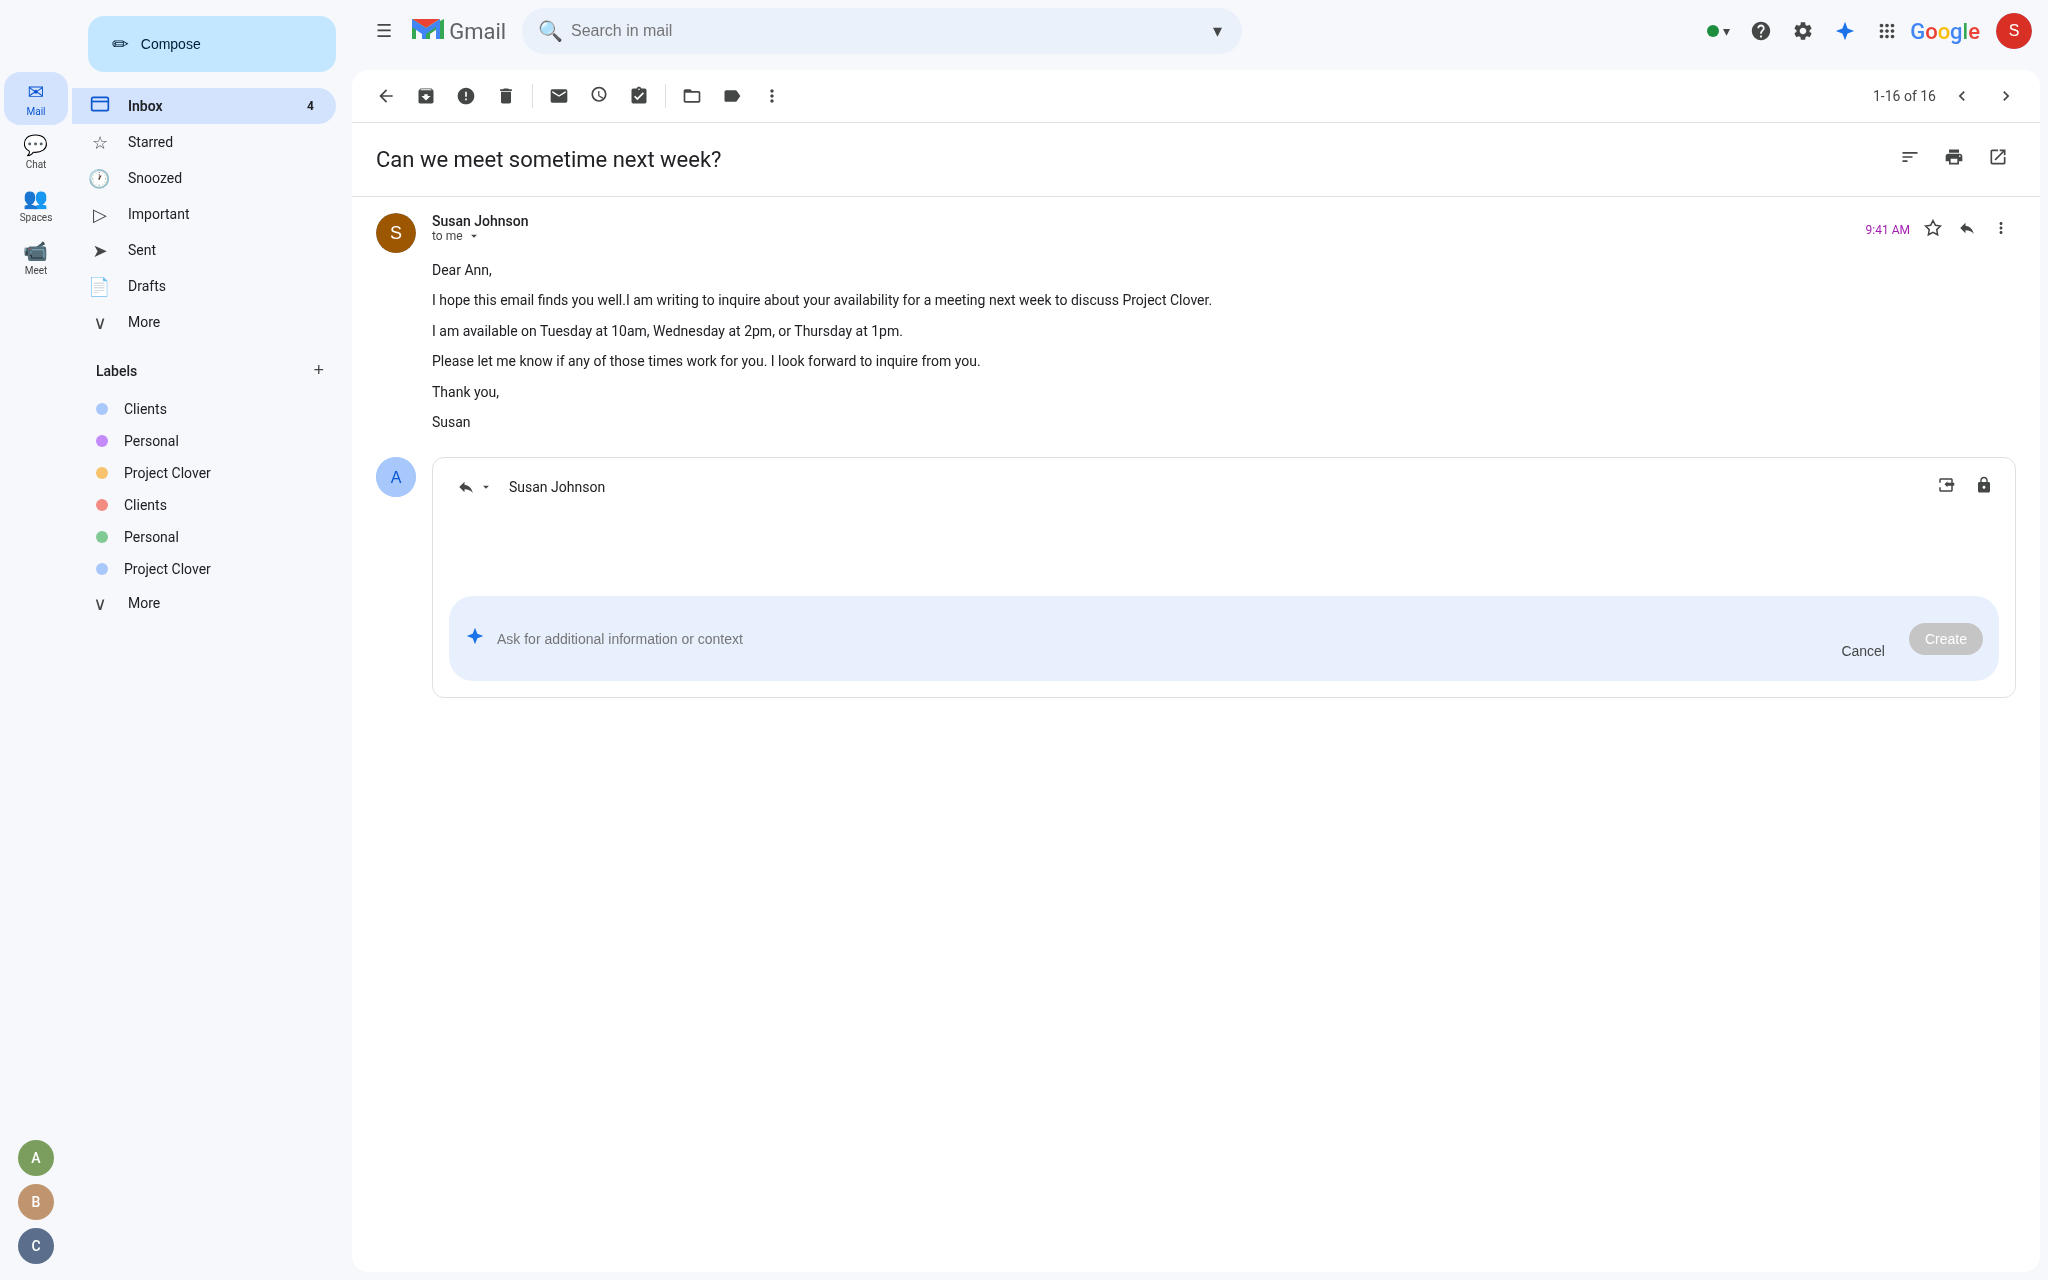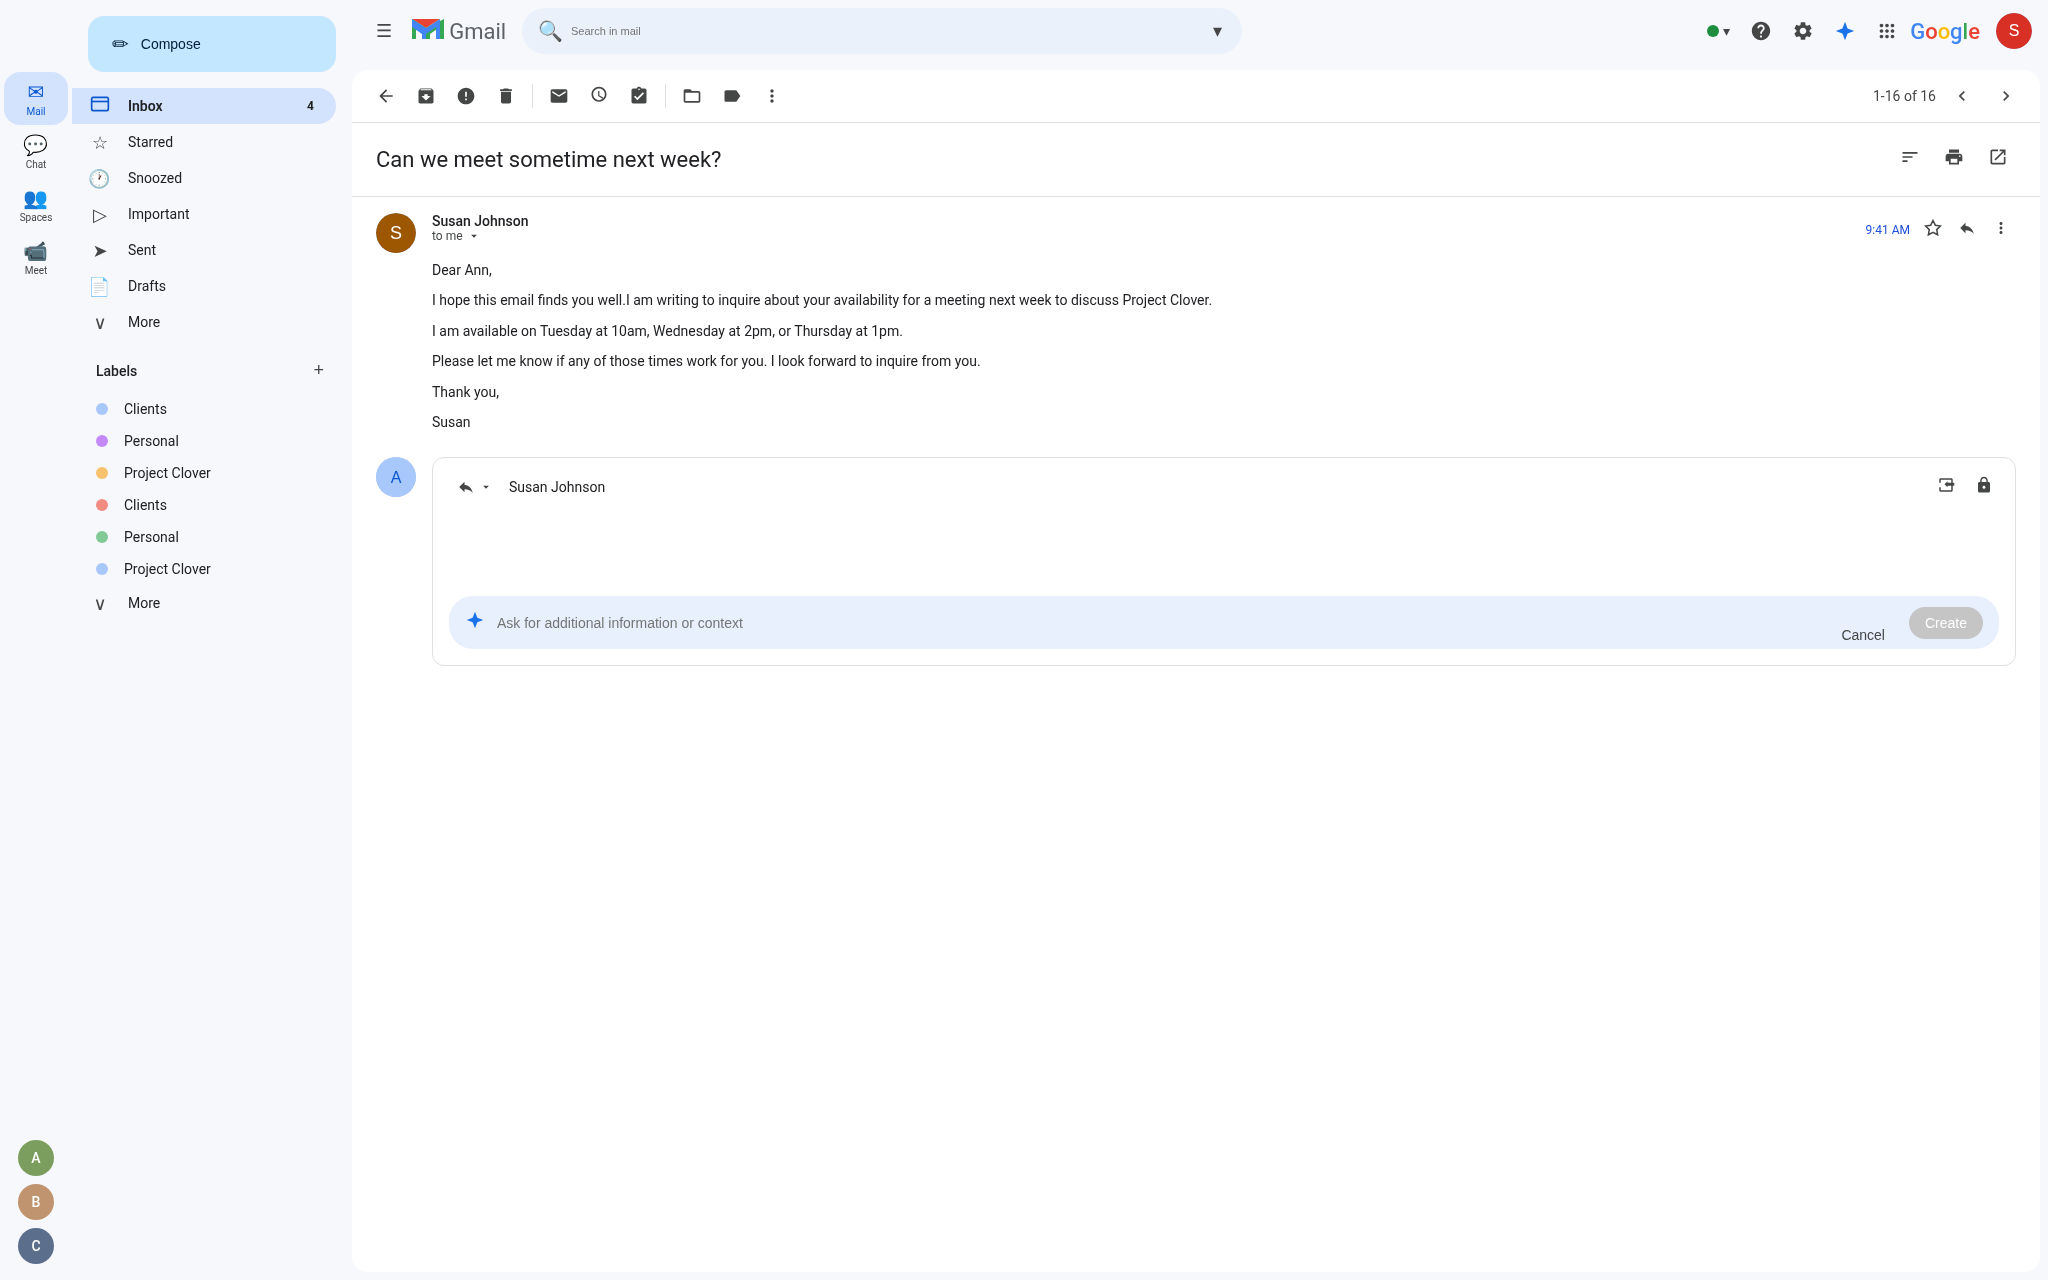--- a/index.html
+++ b/index.html
@@ -175,21 +175,21 @@
       padding: 8px 16px;
       gap: 8px;
       width: 100%;
     }
     .search-icon { color: #444746; font-size: 20px; }
     .search-input {
       flex: 1;
       background: none;
       border: none;
       outline: none;
-      font-size: 11px;
+      font-size: 16px;
       color: #000000;
     }
     .search-dropdown-btn {
       background: none;
       border: none;
       cursor: pointer;
       color: #444746;
       font-size: 18px;
       padding: 4px;
       border-radius: 50%;
@@ -314,21 +314,21 @@
     .message-content { flex: 1; }
     .message-header {
       display: flex;
       align-items: flex-start;
       justify-content: space-between;
     }
     .sender-info { display: flex; flex-direction: column; }
     .sender-name { font-weight: 500; font-size: 14px; }
     .sender-to { font-size: 12px; color: #444746; display: flex; align-items: center; gap: 4px; cursor: pointer; }
     .message-meta { display: flex; align-items: center; gap: 8px; }
-    .message-time { font-size: 12px; color: #1d4ed8; }
+    .message-time { font-size: 12px; color: #a21caf; }
     .message-actions { display: flex; gap: 4px; }
     .msg-action-btn {
       background: none;
       border: none;
       cursor: pointer;
       padding: 6px;
       border-radius: 50%;
       color: #444746;
       font-size: 16px;
     }
@@ -374,21 +374,21 @@
       border-radius: 4px;
       color: #444746;
       font-size: 16px;
     }
 
     
     .ai-compose-area {
       background: #e8f0fe;
       margin: 0 16px 16px 16px;
       border-radius: 24px;
-      padding: 0 16px;
+      padding: 16px 16px;
       display: flex;
       align-items: center;
       gap: 12px;
     }
     .ai-icon {
       color: #1a73e8;
       font-size: 20px;
       flex-shrink: 0;
     }
     .ai-input {

